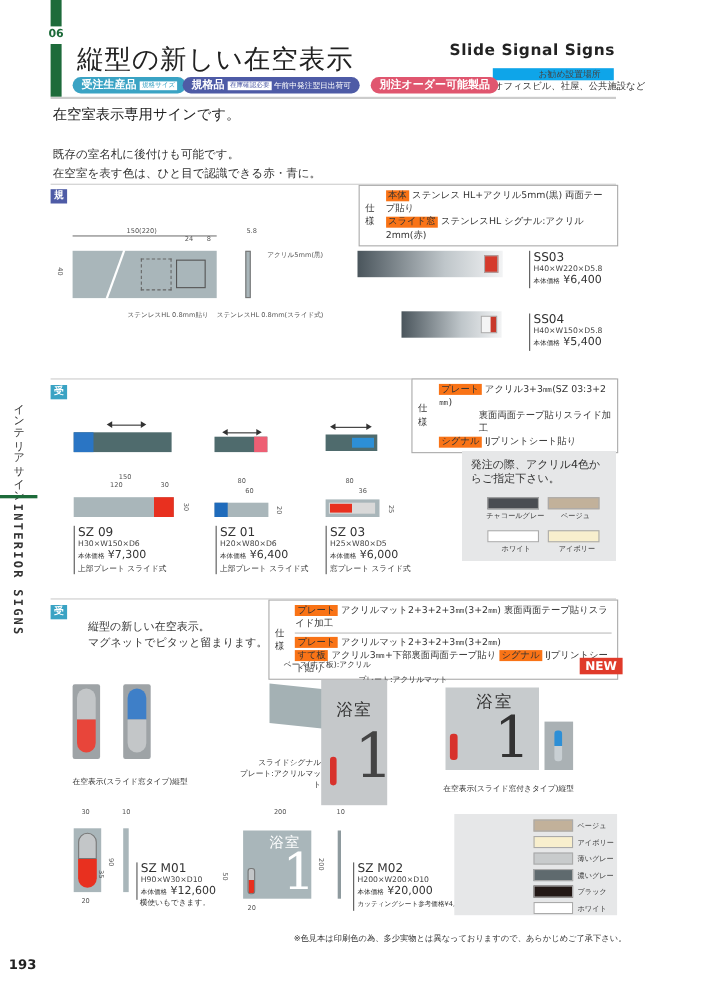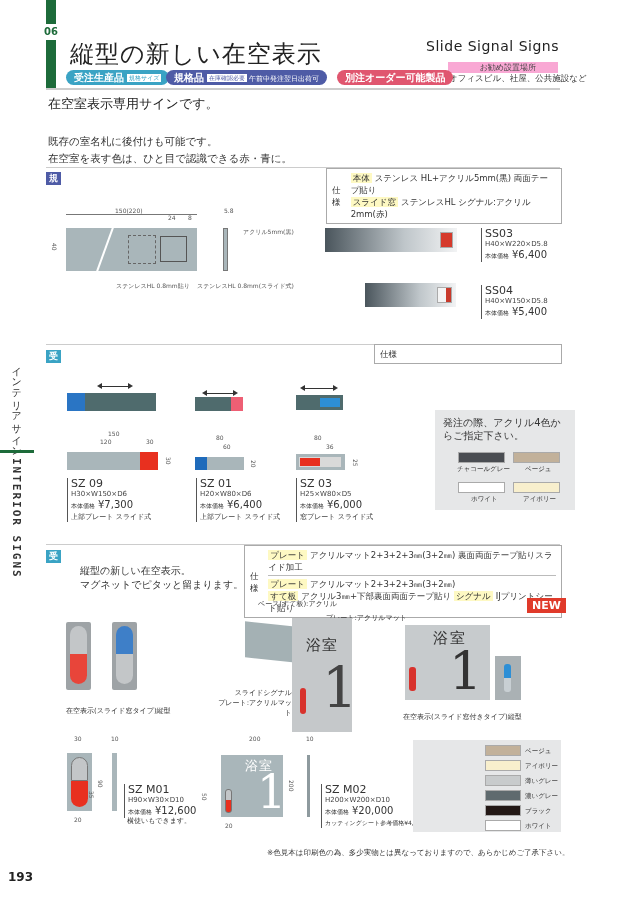--- a/index.html
+++ b/index.html
@@ -1,30 +1,30 @@
 <!DOCTYPE html>
 <html><head>
 <meta charset="utf-8">
 <style>
 *{box-sizing:border-box;margin:0;padding:0}
 body{width:637px;height:900px;background:#fff;position:relative;overflow:hidden;font-family:"DejaVu Sans","Liberation Sans",sans-serif;color:#333}
 .greenbar{position:absolute;left:46px;width:10px;background:#1d6b3a}
 .chapno{position:absolute;left:44px;top:26px;font-size:10px;font-weight:bold;color:#1d6b3a;font-family:"DejaVu Sans",sans-serif}
 .title{position:absolute;left:70px;top:38px;font-size:24px;color:#222;letter-spacing:1px;font-family:"DejaVu Sans",sans-serif}
-.en-title{position:absolute;right:78px;top:38px;font-size:14px;font-weight:normal;color:#222;letter-spacing:.5px}
-.rec-bar{position:absolute;left:448px;top:62px;width:110px;height:11px;background:#f9a8d4;font-size:8px;text-align:right;padding-right:22px;line-height:11px;color:#444}
+.en-title{position:absolute;right:78px;top:38px;font-size:14px;font-weight:bold;color:#222;letter-spacing:.5px}
+.rec-bar{position:absolute;left:448px;top:62px;width:110px;height:11px;background:#0ea5e9;font-size:8px;text-align:right;padding-right:12px;line-height:11px;color:#444}
 .rec-txt{position:absolute;left:449px;top:73px;font-size:8.5px;color:#333}
 .pill{position:absolute;top:70px;height:15px;border-radius:8px;color:#fff;font-size:10px;line-height:15px;padding:0 8px;white-space:nowrap;font-weight:bold}
 .pill small{display:inline-block;background:#fff;font-size:6px;line-height:8px;padding:0 2px;margin-left:3px;vertical-align:1px;font-weight:normal}
 .hr{position:absolute;height:2px;background:#ccc}
 .lead{position:absolute;left:48px;top:95px;font-size:13px;color:#222}
 .desc{position:absolute;left:48px;top:133px;font-size:10.5px;line-height:17px;color:#333}
 .tag{position:absolute;width:15px;height:13px;color:#fff;font-size:9px;text-align:center;line-height:13px;font-weight:bold}
 .spec{position:absolute;border:1px solid #aaa;background:#fff;font-size:8.5px;color:#333;padding:3px 5px;line-height:12px}
-.spec .lbl{background:#fef9c3;padding:0 2px;margin-right:3px}
+.spec .lbl{background:#f97316;padding:0 2px;margin-right:3px}
 .dim{font-size:6px;color:#555;position:absolute}
 .plate{position:absolute;background:#a9b6ba}
 .prod-name{font-size:11px;color:#333;line-height:12px}
 .prod-size{font-size:7px;color:#444;line-height:9px}
 .prod-price{font-size:10px;color:#333;line-height:12px}
 .prod-price small{font-size:6px;margin-right:3px}
 .prod-note{font-size:7px;color:#333;line-height:10px}
 .prodblk{position:absolute;border-left:1px solid #555;padding-left:3px}
 .swbox{position:absolute;background:#e6e7e8}
 .sw{position:absolute;border:1px solid #aaa}
@@ -120,20 +120,25 @@
   <div class="prod-name">SS04</div>
   <div class="prod-size">H40×W150×D5.8</div>
   <div class="prod-price"><small>本体価格</small><span>¥5,400</span></div>
 </div>
 
 <div class="hr" style="left:46px;top:344px;width:514px;height:1px"></div>
 <div class="tag" style="left:46px;top:350px;background:#3aa3c4">受</div>
 <div class="spec" style="left:374px;top:344px;width:188px">
   <div style="display:flex;align-items:center">
     <span style="margin-right:3px">仕様</span>
+    <div>
+      <div><span class="lbl">プレート</span><span>アクリル3+3㎜(SZ 03:3+2㎜)</span></div>
+      <div style="padding-left:36px">裏面両面テープ貼りスライド加工</div>
+      <div><span class="lbl">シグナル</span><span>IJプリントシート貼り</span></div>
+    </div>
   </div>
 </div>
 
 <div class="arrow" style="left:100px;top:386px;width:30px"></div>
 <div style="position:absolute;left:67px;top:393px;width:89px;height:18px;background:#4f6b6d">
     <div style="width:18px;height:18px;background:#2a75c4"></div>
   </div>
 <div class="arrow" style="left:205px;top:393px;width:30px"></div>
 <div style="position:absolute;left:195px;top:397px;width:48px;height:14px;background:#4f6b6d">
     <div style="position:absolute;right:0;top:0;width:12px;height:14px;background:#ee5f74"></div>
@@ -178,21 +183,21 @@
   <div class="prod-price"><small>本体価格</small><span>¥6,400</span></div>
   <div class="prod-note">上部プレート スライド式</div>
 </div>
 <div class="prodblk" style="left:296px;top:478px">
   <div class="prod-name">SZ 03</div>
   <div class="prod-size">H25×W80×D5</div>
   <div class="prod-price"><small>本体価格</small><span>¥6,000</span></div>
   <div class="prod-note">窓プレート スライド式</div>
 </div>
 
-<div class="swbox" style="left:435px;top:410px;width:140px;height:100px">
+<div class="swbox" style="left:420px;top:410px;width:140px;height:100px">
   <div style="position:absolute;left:8px;top:6px;width:126px;font-size:10px;line-height:13px;color:#333">発注の際、アクリル4色からご指定下さい。</div>
   <div class="sw" style="left:23px;top:42px;width:47px;height:11px;background:#4a4d52"></div>
   <div class="swl" style="left:22px;top:55px">チャコールグレー</div>
   <div class="sw" style="left:78px;top:42px;width:47px;height:11px;background:#c2b19a"></div>
   <div class="swl" style="left:90px;top:55px">ベージュ</div>
   <div class="sw" style="left:23px;top:72px;width:47px;height:11px;background:#ffffff"></div>
   <div class="swl" style="left:36px;top:85px">ホワイト</div>
   <div class="sw" style="left:78px;top:72px;width:47px;height:11px;background:#f8efcd"></div>
   <div class="swl" style="left:88px;top:85px">アイボリー</div>
 </div>

